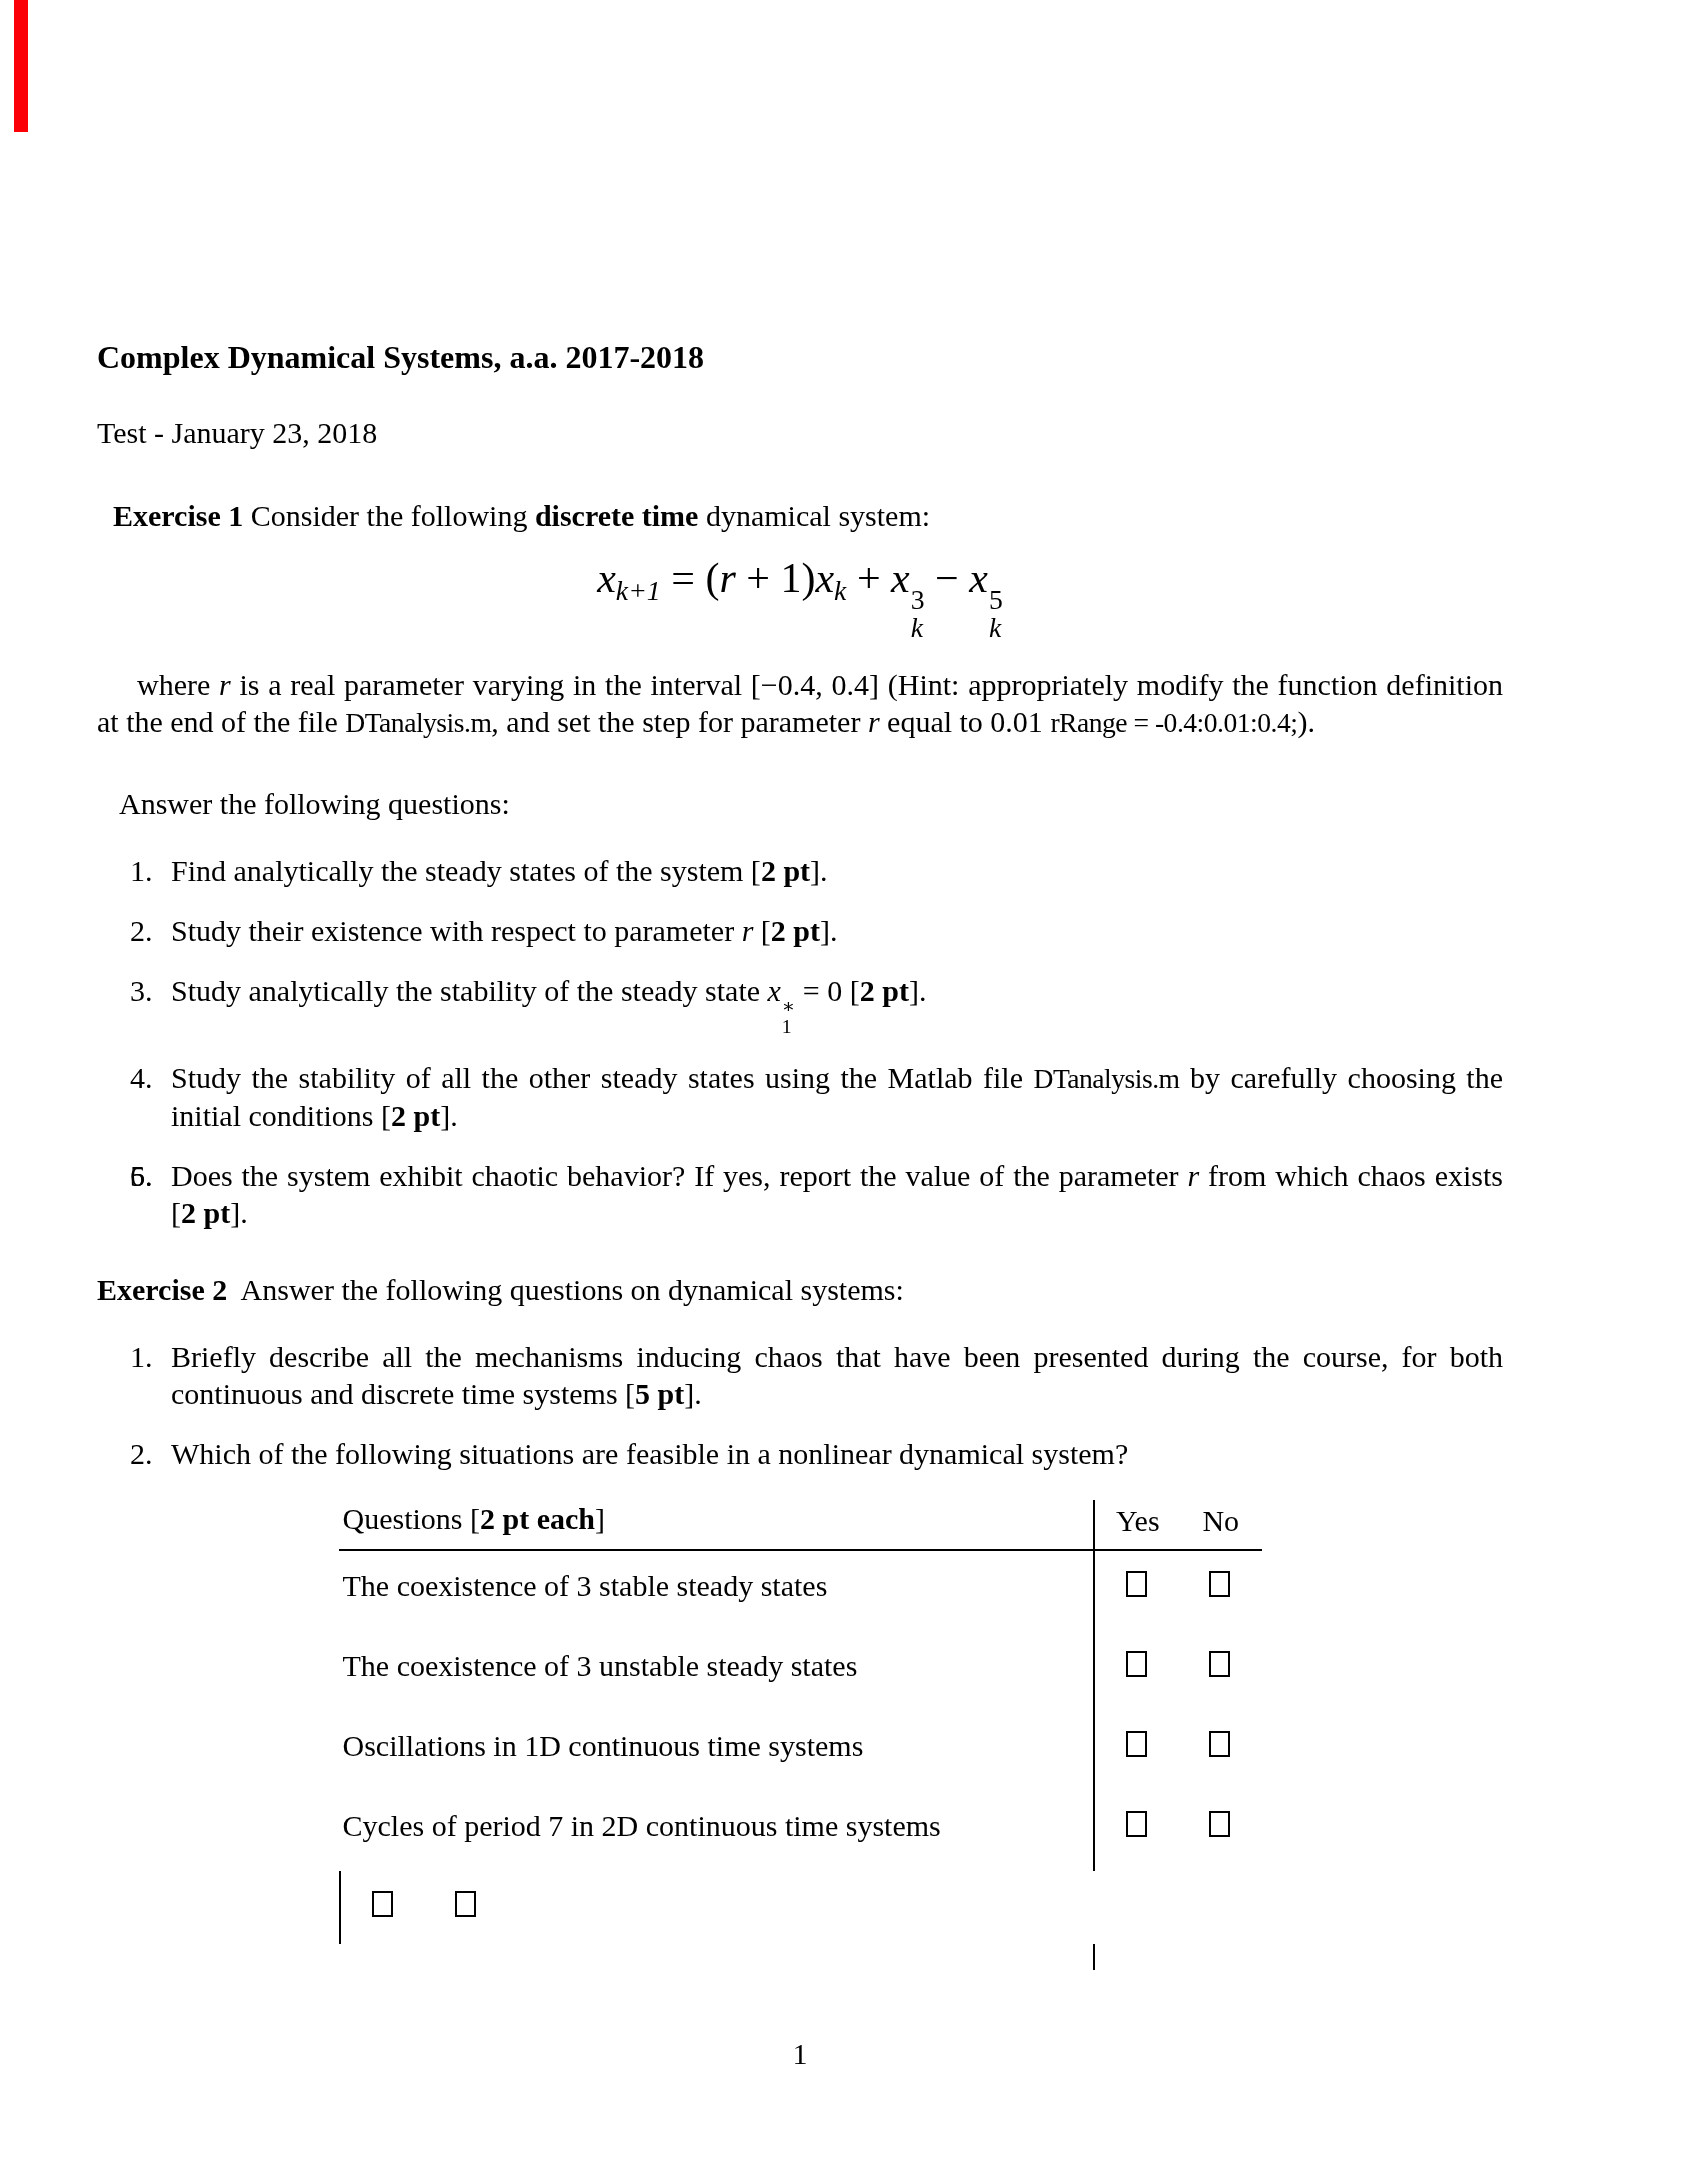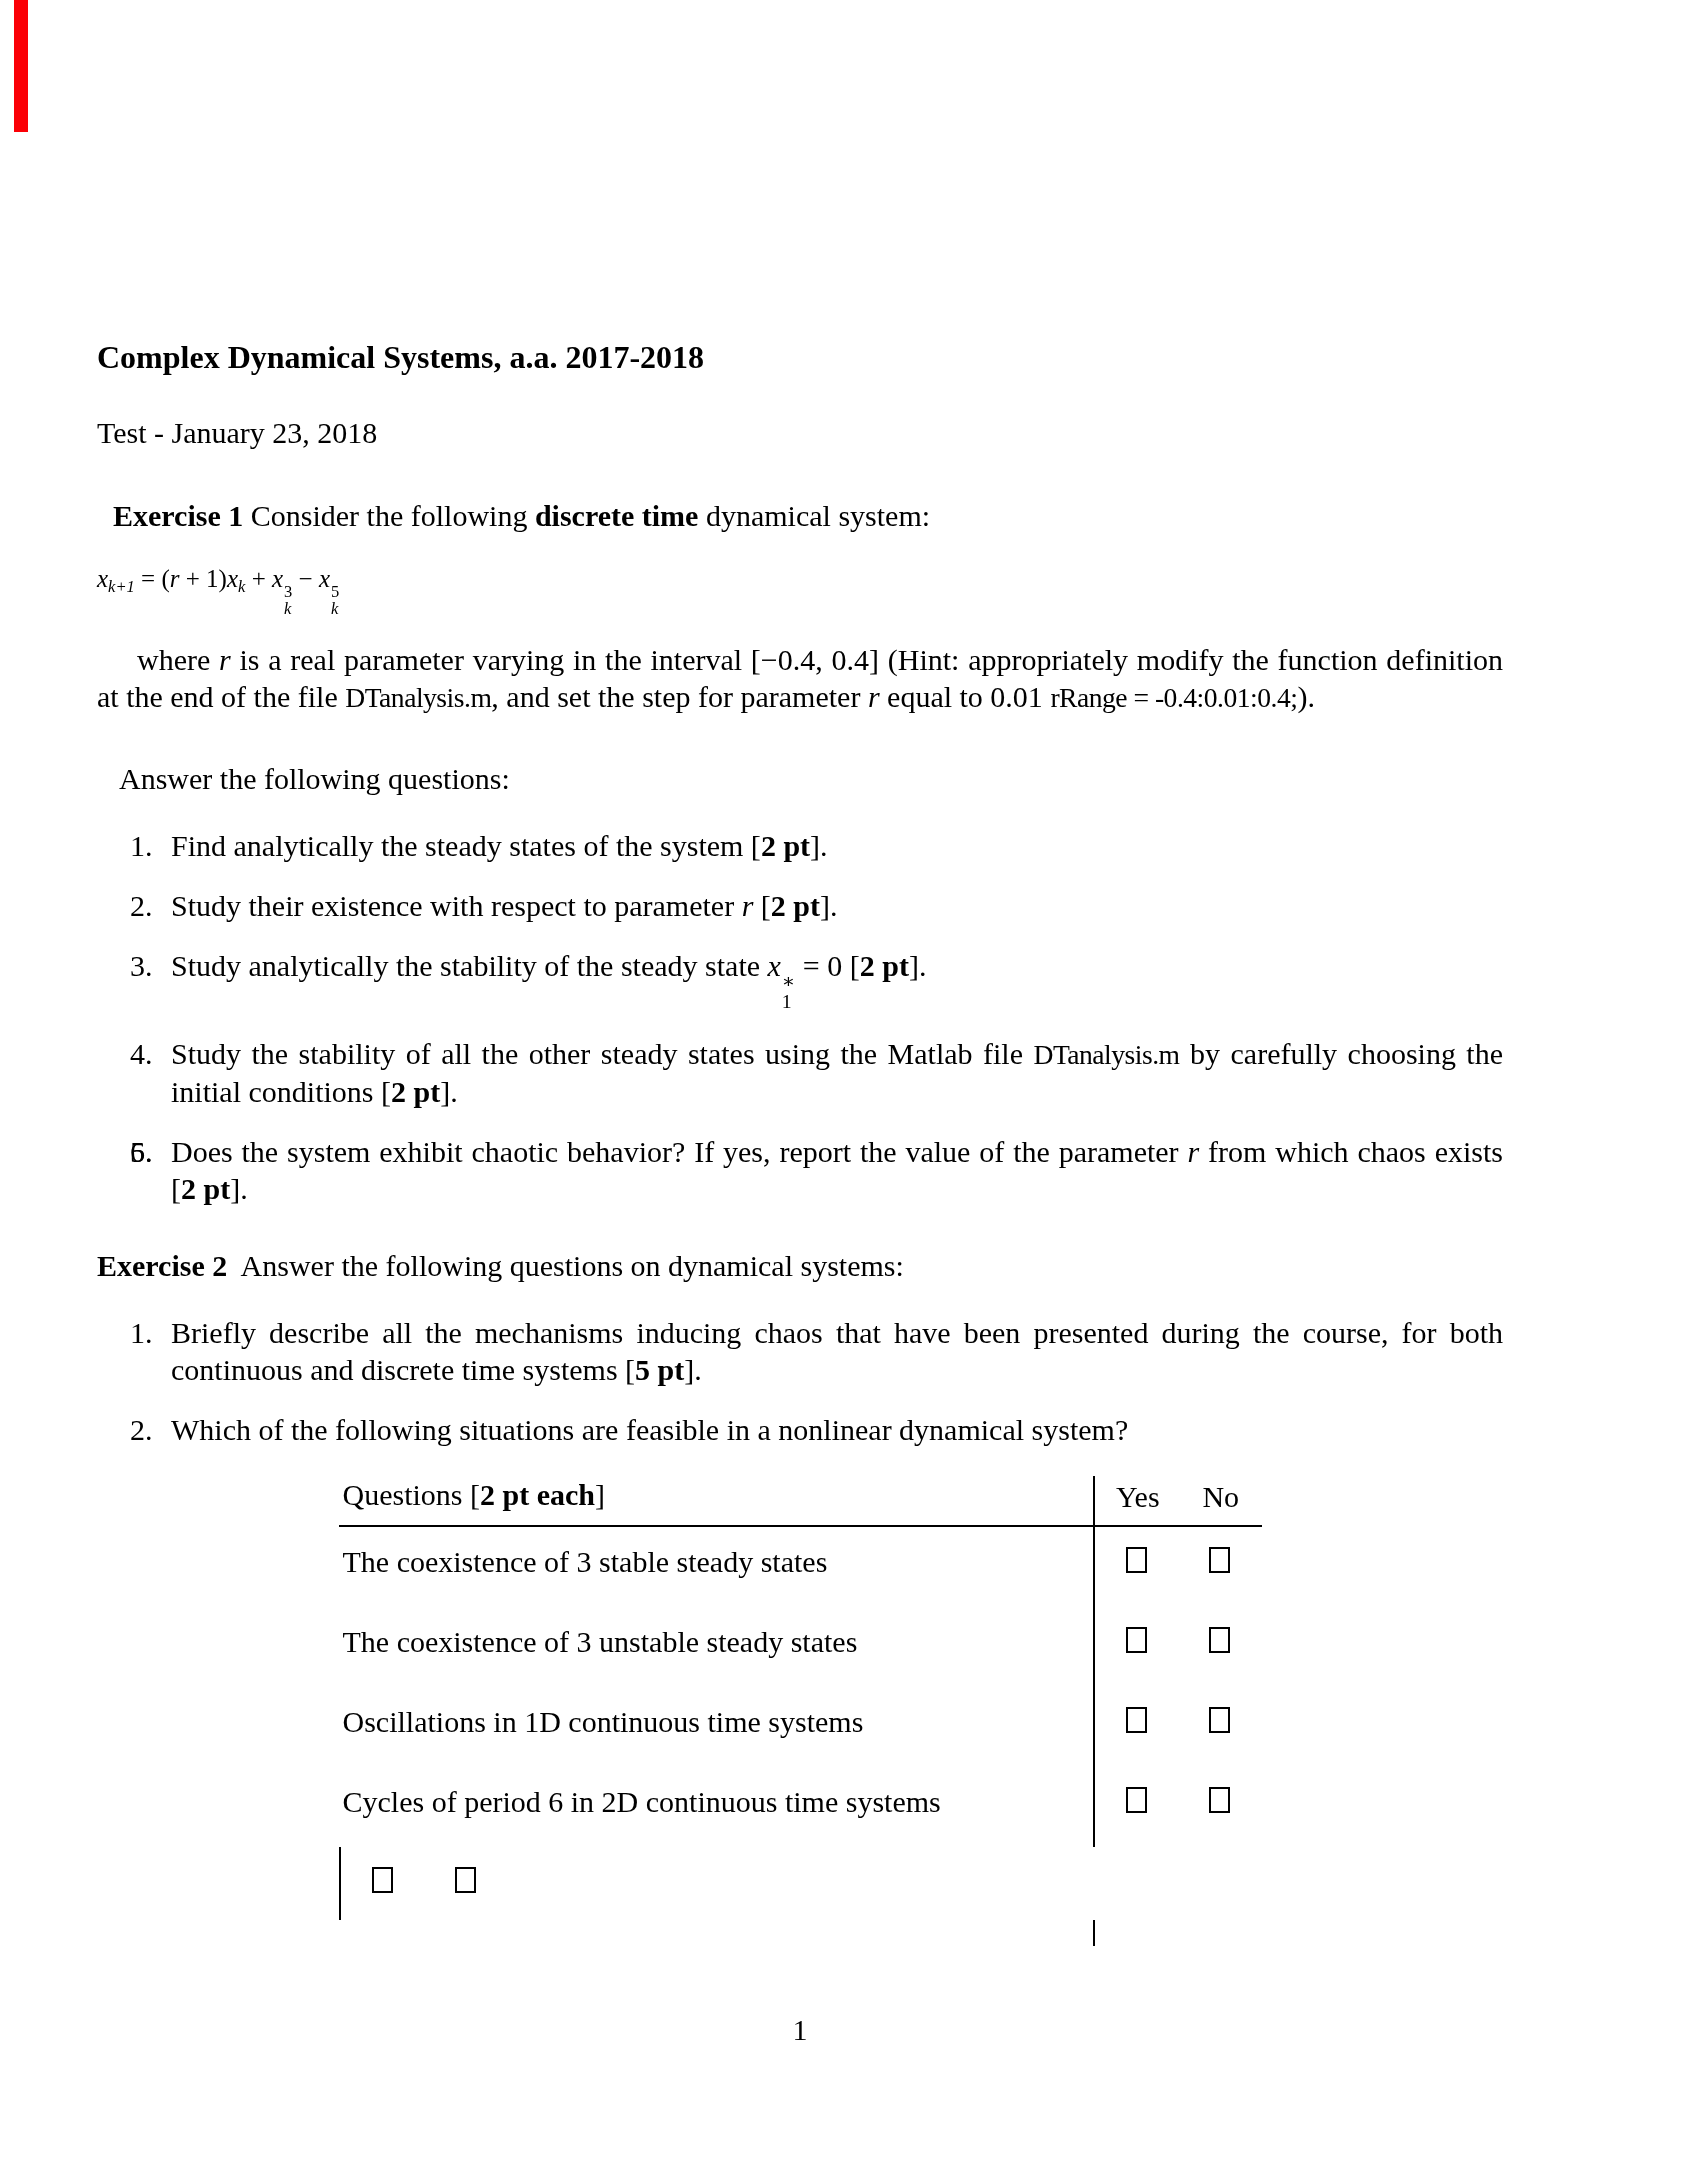--- a/index.html
+++ b/index.html
@@ -14,21 +14,21 @@
   .title { font-weight:bold; font-size:32px; margin:0; }
   .dateline { margin:38px 0 0 0; }
   .ex-heading { margin:46px 0 0 16px; }
   .bf { font-weight:bold; }
   .it { font-style:italic; }
   .tt { font-family:Liberation Serif, serif; font-size:0.92em; letter-spacing:-0.5px; }
   .sub { font-size:0.66em; vertical-align:-0.28em; }
   .supsub { display:inline-flex; flex-direction:column; align-items:flex-start;
             vertical-align:-0.62em; line-height:1.0; font-size:0.66em; margin-left:1px; }
   .supsub .ss-sup, .supsub .ss-sub { display:block; }
-  .equation { text-align:left; margin:26px 0 0 0; font-size:25px; }
+  .equation { text-align:center; margin:26px 0 0 0; font-size:42px; }
   .hint-par { margin:24px 0 0 0; text-align:justify; text-indent:40px; }
   .prompt { margin:44px 0 0 0; text-indent:22px; }
   ol.qlist { list-style:none; margin:30px 0 0 0; padding:0; }
   ol.qlist li { position:relative; padding-left:74px; margin:0 0 23px 0; text-align:justify; }
   ol.qlist li .num { position:absolute; left:33px; }
   .ex2-heading { margin:40px 0 0 0; }
   .qtable { width:923px; margin:28px auto 0 auto; }
   .trow { display:flex; }
   .trow .qcell { width:754px; padding-left:4px; }
   .trow .accell { width:168px; border-left:2px solid #000; display:flex;
@@ -132,21 +132,21 @@
       </div>
     </div>
     <div class="trow tbodyrow">
       <div class="qcell">Oscillations in 1D continuous time systems</div>
       <div class="accell">
         <span class="checkbox"></span>
         <span class="checkbox"></span>
       </div>
     </div>
     <div class="trow tbodyrow">
-      <div class="qcell">Cycles of period 6 in 2D continuous time systems</div>
+      <div class="qcell">Cycles of period 7 in 2D continuous time systems</div>
       <div class="accell">
         <span class="checkbox"></span>
         <span class="checkbox"></span>
       </div>
     </div>
     <div class="trow tbodyrow">
       <div class="accell">
         <span class="checkbox"></span>
         <span class="checkbox"></span>
       </div>

